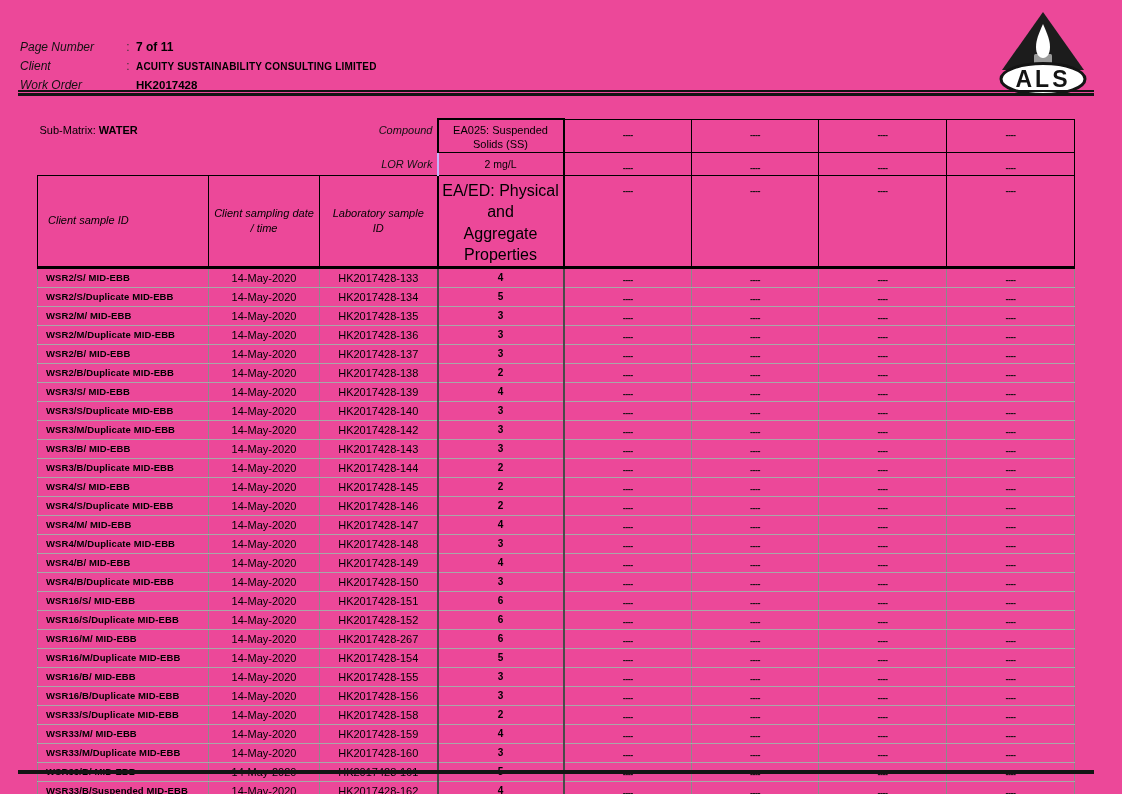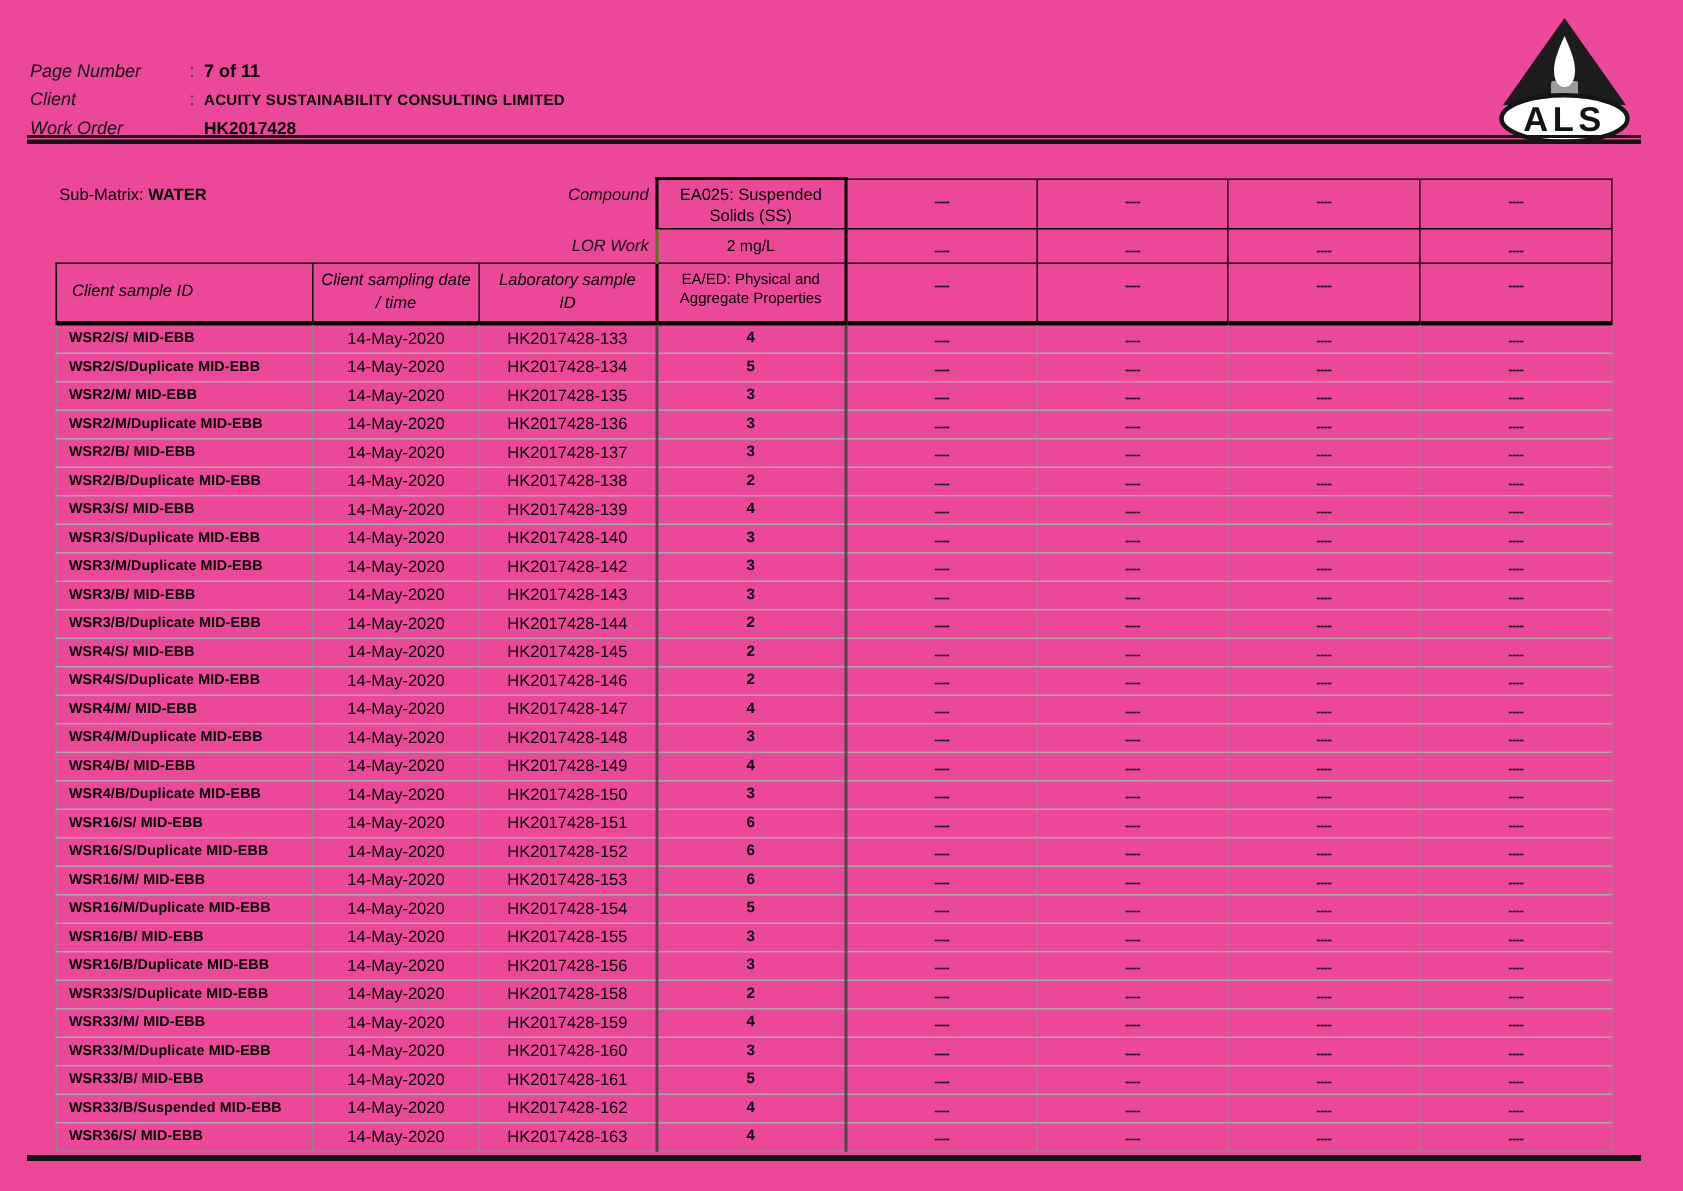--- a/index.html
+++ b/index.html
@@ -38,24 +38,24 @@
   .submatrix-line { display:flex; justify-content:space-between; align-items:flex-start;
     padding:5px 4px 0 2px; }
   .submatrix { font-size:11px; }
   .submatrix b { font-weight:bold; }
   .it { font-style:italic; font-size:11px; color:#111; }
   .h-right { text-align:right; padding:2px 4px 0 0; vertical-align:top; }
 
   .h-compound { border:2px solid #000; border-bottom:1px solid #000;
     text-align:center; font-weight:normal; font-size:11px; line-height:1.3;
     white-space:pre-line; vertical-align:top; padding-top:3px; }
-  .h-lor { border-left:2px solid #4d7c0f; border-right:2px solid #000; border-bottom:1px solid #000;
+  .h-lor { border-left:2px solid #c4b5fd; border-right:2px solid #000; border-bottom:1px solid #000;
     text-align:center; font-size:10.5px; vertical-align:middle; }
   .h-method { border-left:2px solid #000; border-right:2px solid #000; border-bottom:3px solid #000;
-    text-align:center; font-size:10px; line-height:1.35; white-space:pre-line;
+    text-align:center; font-size:16px; line-height:1.35; white-space:pre-line;
     vertical-align:top; padding-top:4px; }
   .h-dash { border:1px solid #000; text-align:center; vertical-align:top; padding-top:4px; }
   .h-dash.bC { border-bottom:3px solid #000; }
   .h-col { border:1px solid #000; border-bottom:3px solid #000; font-style:italic;
     font-size:11px; line-height:1.35; white-space:pre-line; vertical-align:middle; }
   .h-col.left { text-align:left; padding-left:10px; }
   .h-col.ctr { text-align:center; }
 
   .dash { font-weight:bold; font-size:9px; letter-spacing:-0.5px; color:#111; }
 
@@ -340,21 +340,21 @@
             <td class="c-lab">HK2017428-152</td>
             <td class="c-val">6</td>
             <td class="c-dash"><span class="dash">----</span></td>
             <td class="c-dash"><span class="dash">----</span></td>
             <td class="c-dash"><span class="dash">----</span></td>
             <td class="c-dash"><span class="dash">----</span></td>
           </tr>
           <tr>
             <td class="c-id">WSR16/M/ MID-EBB</td>
             <td class="c-date">14-May-2020</td>
-            <td class="c-lab">HK2017428-153</td>
+            <td class="c-lab">HK2017428-267</td>
             <td class="c-val">6</td>
             <td class="c-dash"><span class="dash">----</span></td>
             <td class="c-dash"><span class="dash">----</span></td>
             <td class="c-dash"><span class="dash">----</span></td>
             <td class="c-dash"><span class="dash">----</span></td>
           </tr>
           <tr>
             <td class="c-id">WSR16/M/Duplicate MID-EBB</td>
             <td class="c-date">14-May-2020</td>
             <td class="c-lab">HK2017428-154</td>

